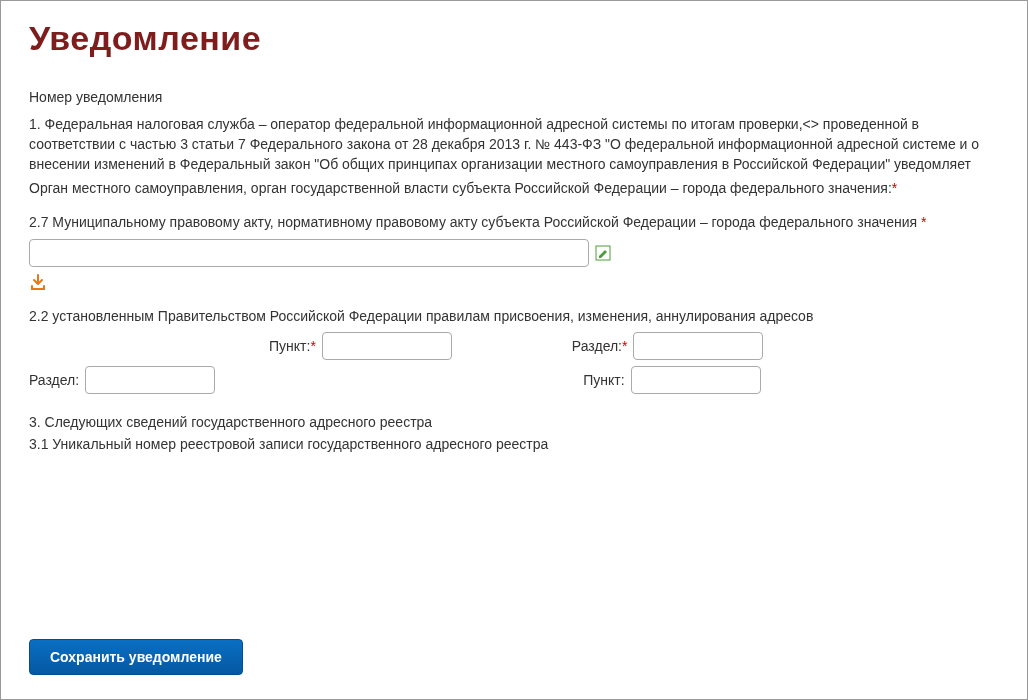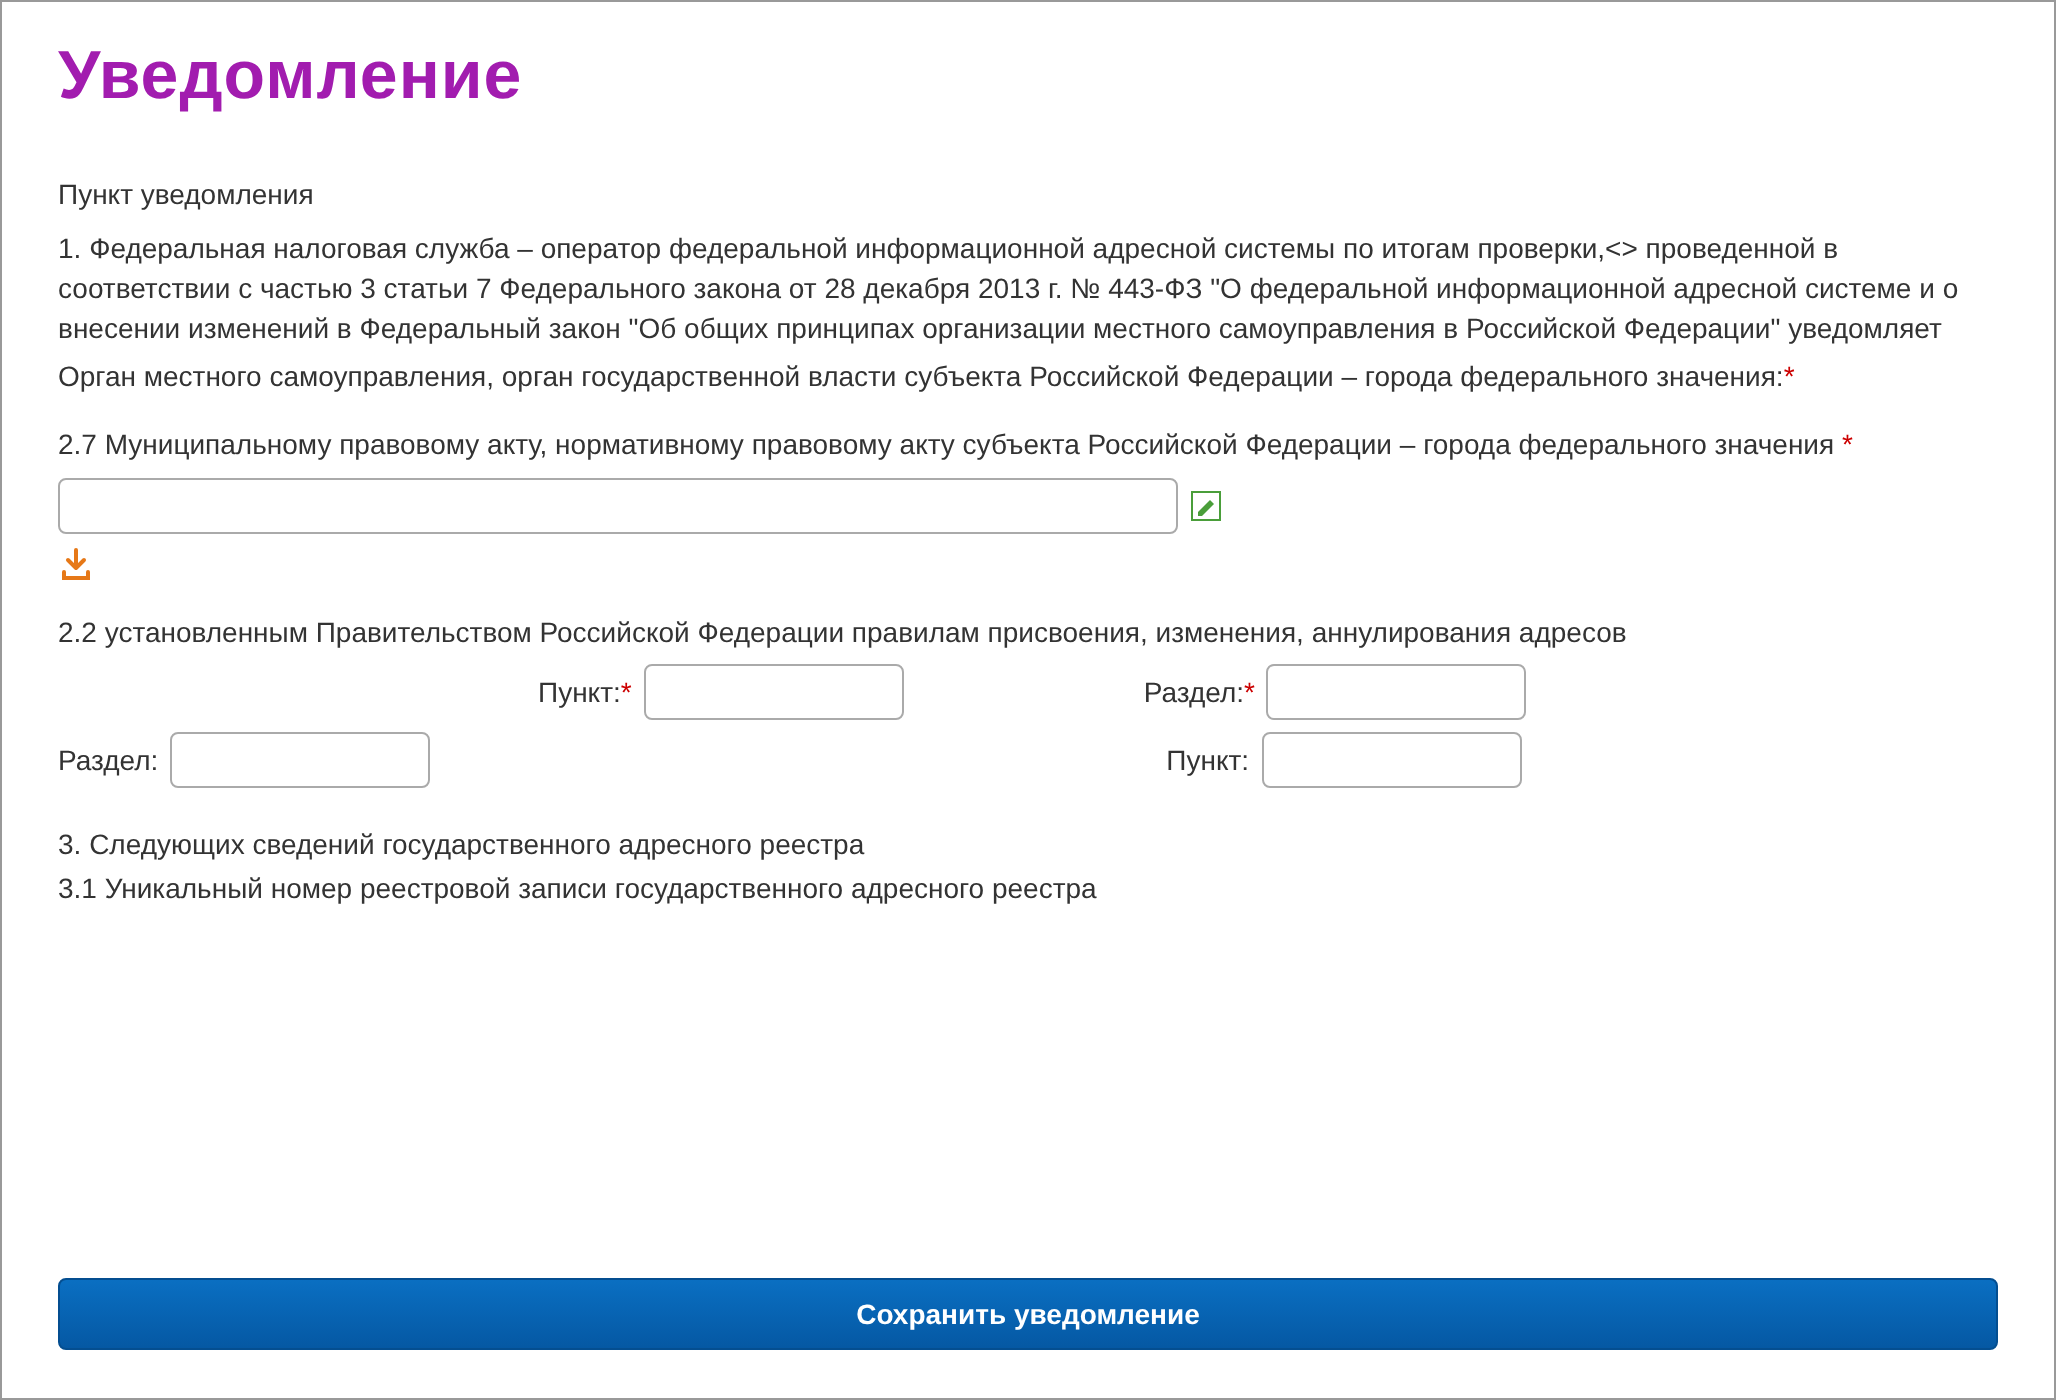--- a/index.html
+++ b/index.html
@@ -21,21 +21,21 @@
       position: relative;
       display: flex;
       flex-direction: column;
     }
     .modal-header {
       padding: 18px 28px 8px 28px;
     }
     .modal-title {
       font-size: 34px;
       font-weight: bold;
-      color: #a21caf;
+      color: #7f1d1d;
       font-family: Arial, sans-serif;
       letter-spacing: 0.5px;
     }
     .modal-body {
       flex: 1;
       overflow-y: scroll;
       padding: 10px 28px 10px 28px;
       position: relative;
     }
     .modal-body::-webkit-scrollbar {
@@ -115,21 +115,20 @@
       border: 1px solid #aaa;
       border-radius: 4px;
       font-size: 14px;
     }
     .modal-footer {
       padding: 22px 28px 24px 28px;
       display: flex;
       justify-content: space-between;
       gap: 24px;
       border-top: 1px solid transparent;
-      flex-direction: column;
     }
     .btn {
       background: linear-gradient(to bottom, #0a6fc2, #0558a3);
       color: #fff;
       border: 1px solid #044e90;
       border-radius: 4px;
       padding: 9px 20px;
       font-size: 14px;
       font-weight: bold;
       cursor: pointer;
@@ -139,21 +138,21 @@
 <body>
 
 <div class="modal">
 
   <div class="modal-header">
     <div class="modal-title">Уведомление</div>
   </div>
 
   <div class="modal-body">
 
-    <div class="section-label">Пункт уведомления</div>
+    <div class="section-label">Номер уведомления</div>
 
     <div class="para">1. Федеральная налоговая служба – оператор федеральной информационной адресной системы по итогам проверки,&lt;&gt; проведенной в соответствии с частью 3 статьи 7 Федерального закона от 28 декабря 2013 г. № 443-ФЗ "О федеральной информационной адресной системе и о внесении изменений в Федеральный закон "Об общих принципах организации местного самоуправления в Российской Федерации" уведомляет</div>
 
     <div class="form-row">
       <div class="col-left">
         <span>Орган местного самоуправления, орган государственной власти субъекта Российской Федерации – города федерального значения:</span><span class="req">*</span>
       </div>
     </div>
 
 

